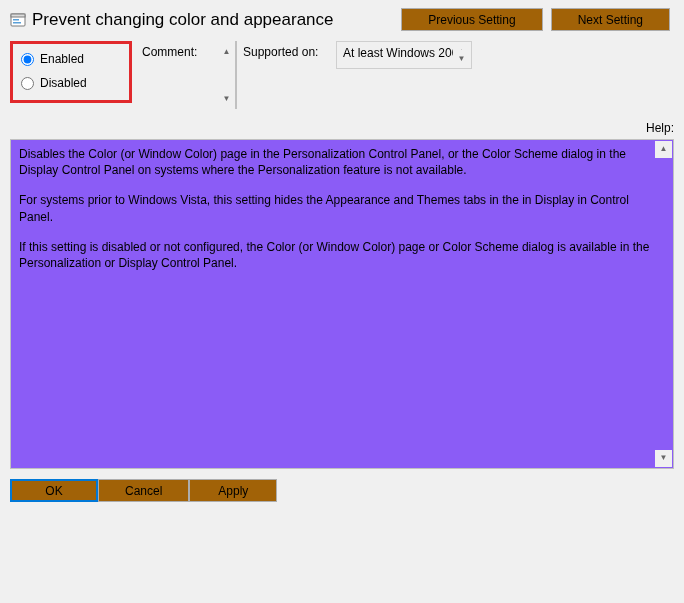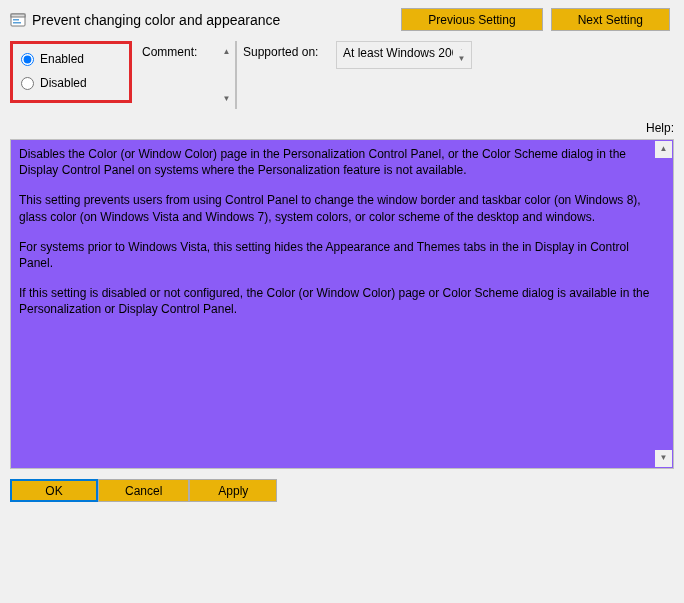--- a/index.html
+++ b/index.html
@@ -17,24 +17,24 @@
   .header-row {
     display: flex;
     align-items: center;
     gap: 6px;
     margin-bottom: 10px;
   }
   .policy-icon {
     width: 16px; height: 16px; flex:0 0 auto;
     display:flex; align-items:center; justify-content:center;
   }
-  .title { font-size: 14px; flex:1; }
+  .title { font-size: 17px; flex:1; }
   .nav-buttons { display:flex; gap:8px; margin-right:4px; }
   .btn {
-    background: #eab308;
+    background: #a16207;
     border: 1px solid #adadad;
     height: 23px;
     padding: 0 26px;
     font: inherit;
     cursor: pointer;
     min-width: 88px;
   }
   .mid-row { display:flex; align-items:flex-start; gap:10px; }
   .radio-group {
     border: 3px solid #e1292c;
@@ -128,21 +128,20 @@
         </div>
       </div>
     </div>
   </div>
 
   <div class="lower">
     <div class="col">
       <div>Help:</div>
       <div class="big-white help-box">
         <p>Disables the Color (or Window Color) page in the Personalization Control Panel, or the Color Scheme dialog in the Display Control Panel on systems where the Personalization feature is not available.</p>
-        <p>This setting prevents users from using Control Panel to change the window border and taskbar color (on Windows 8), glass color (on Windows Vista and Windows 7), system colors, or color scheme of the desktop and windows.</p>
         <p>For systems prior to Windows Vista, this setting hides the Appearance and Themes tabs in the in Display in Control Panel.</p>
         <p>If this setting is disabled or not configured, the Color (or Window Color) page or Color Scheme dialog is available in the Personalization or Display Control Panel.</p>
         <div class="scroll-arrow scroll-up">▲</div>
         <div class="scroll-arrow scroll-down">▼</div>
       </div>
     </div>
   </div>
 
   <div class="bottom-btns">
     <button class="btn primary">OK</button>

